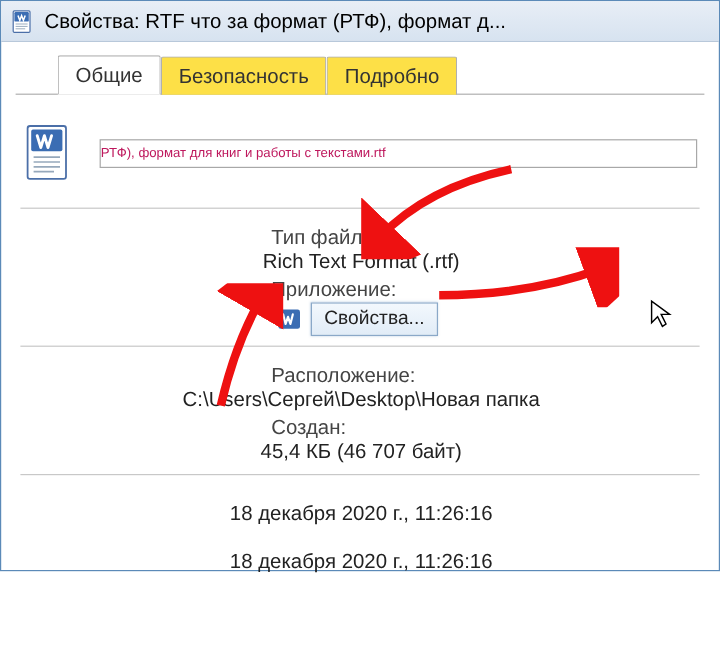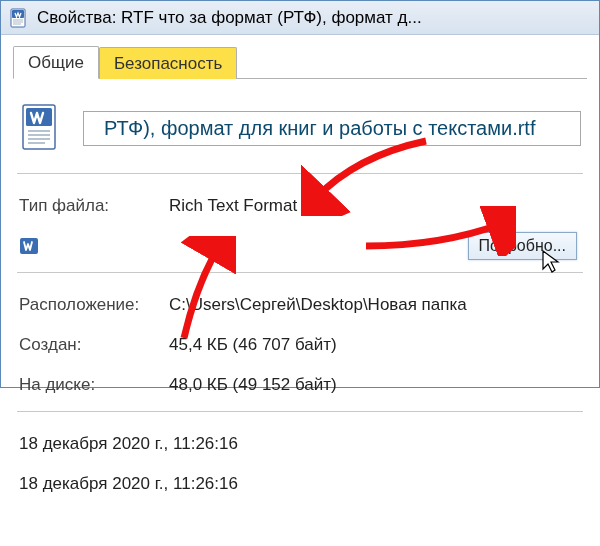--- a/index.html
+++ b/index.html
@@ -11,21 +11,21 @@
     font-family: "Segoe UI", Tahoma, sans-serif;
     font-size: 17px;
     background: #fff;
     overflow: hidden;
     position: relative;
   }
   .window {
     border: 1px solid #5b8ab8;
     background: #fff;
     position: relative;
-    height: 388px;
+    height: 476px;
   }
   .titlebar {
     height: 34px;
     background: linear-gradient(#e8eef6, #d7e3f0);
     border-bottom: 1px solid #b8c8da;
     display: flex;
     align-items: center;
     padding: 0 8px;
     gap: 8px;
   }
@@ -60,58 +60,60 @@
     color: #333;
     cursor: pointer;
     position: relative;
     top: 1px;
     border-radius: 2px 2px 0 0;
   }
   .tab.active {
     background: #fff;
     border-bottom: 1px solid #fff;
     z-index: 3;
+    margin-left: 35px;
   }
   .tabpanel {
     border-top: 1px solid #b0b0b0;
     margin-top: 0;
     padding-top: 16px;
   }
   .filerow {
     display: flex;
     align-items: center;
     gap: 20px;
     padding: 8px 6px 18px 6px;
   }
   .bigicon {
     width: 44px;
     height: 50px;
     flex-shrink: 0;
   }
   .filename-input {
     flex: 1;
     border: 1px solid #a8a8a8;
-    padding: 5px 20px;
-    font-size: 20px;
+    padding: 5px 0;
+    font-size: 11px;
     font-family: inherit;
-    color: #0c4a6e;
+    color: #be185d;
   }
   .divider {
     border: none;
     border-top: 1px solid #c8c8c8;
     margin: 2px 4px;
   }
   .props {
     padding: 10px 4px 4px 6px;
   }
   .prop-row {
     display: flex;
     align-items: center;
     min-height: 40px;
     padding: 2px 0;
+    flex-direction: column;
   }
   .prop-label {
     width: 150px;
     flex-shrink: 0;
     color: #444;
     font-size: 17px;
   }
   .prop-value {
     color: #222;
     font-size: 17px;
@@ -167,20 +169,21 @@
       </svg>
     </span>
     <span class="titlebar-title">Свойства: RTF что за формат (РТФ), формат д...</span>
   </div>
 
   <div class="content">
 
     <div class="tabs">
       <div class="tab active">Общие</div>
       <div class="tab">Безопасность</div>
+      <div class="tab">Подробно</div>
     </div>
 
     <div class="tabpanel">
 
       <div class="filerow">
         <span class="bigicon">
           <svg viewBox="0 0 44 50">
             <rect x="4" y="2" width="32" height="44" rx="2" fill="#fff" stroke="#4b6fa8" stroke-width="1.5"></rect>
             <rect x="7" y="5" width="26" height="18" rx="1.5" fill="#3b6db3"></rect>
             <path d="M12 10 L15 20 L18 10 L21 20 L24 10" stroke="#fff" stroke-width="2.4" fill="none" stroke-linejoin="round" stroke-linecap="round"></path>
@@ -196,47 +199,44 @@
       <hr class="divider">
 
       <div class="props">
 
         <div class="prop-row">
           <div class="prop-label">Тип файла:</div>
           <div class="prop-value">Rich Text Format (.rtf)</div>
         </div>
 
         <div class="prop-row">
+          <div class="prop-label">Приложение:</div>
           <div class="prop-value">
             <span class="smallicon">
               <svg viewBox="0 0 20 20">
                 <rect x="1" y="2" width="18" height="16" rx="2" fill="#3b6db3"></rect>
                 <path d="M5 6 L7 14 L9 8 L11 14 L13 6" stroke="#fff" stroke-width="1.8" fill="none" stroke-linejoin="round" stroke-linecap="round"></path>
               </svg>
             </span>
-            <button class="change-btn">Подробно...</button>
+            <button class="change-btn">Свойства...</button>
           </div>
         </div>
 
       </div>
 
       <hr class="divider">
 
       <div class="props">
         <div class="prop-row">
           <div class="prop-label">Расположение:</div>
           <div class="prop-value">C:\Users\Сергей\Desktop\Новая папка</div>
         </div>
         <div class="prop-row">
           <div class="prop-label">Создан:</div>
           <div class="prop-value">45,4 КБ (46 707 байт)</div>
-        </div>
-        <div class="prop-row">
-          <div class="prop-label">На диске:</div>
-          <div class="prop-value">48,0 КБ (49 152 байт)</div>
         </div>
       </div>
 
       <hr class="divider">
 
       <div class="props">
         <div class="prop-row">
           <div class="prop-value">18 декабря 2020 г., 11:26:16</div>
         </div>
         <div class="prop-row">

